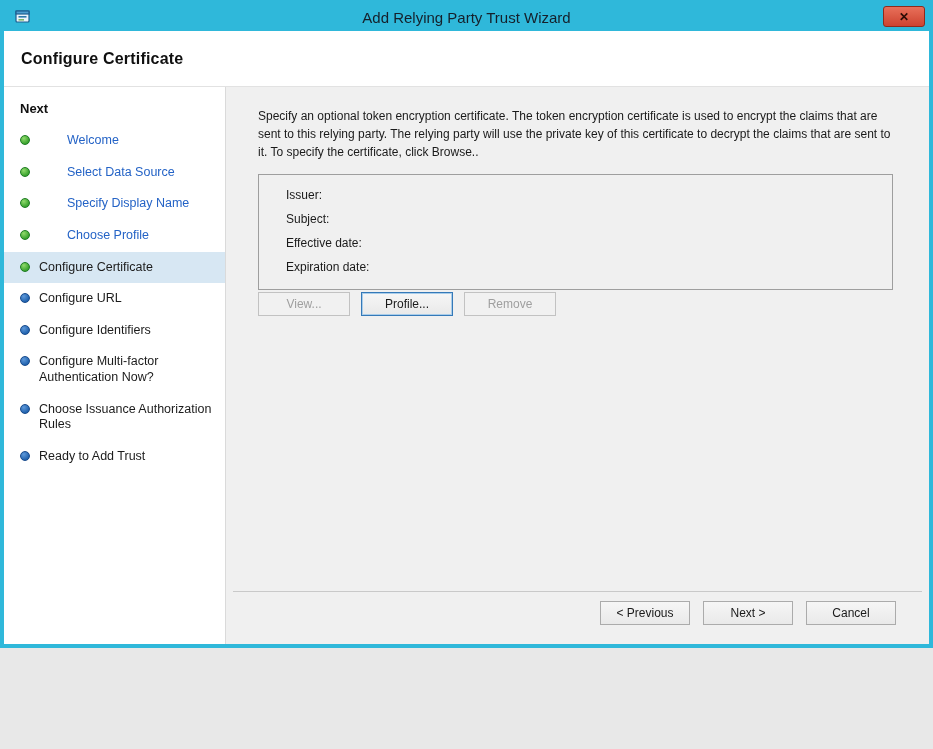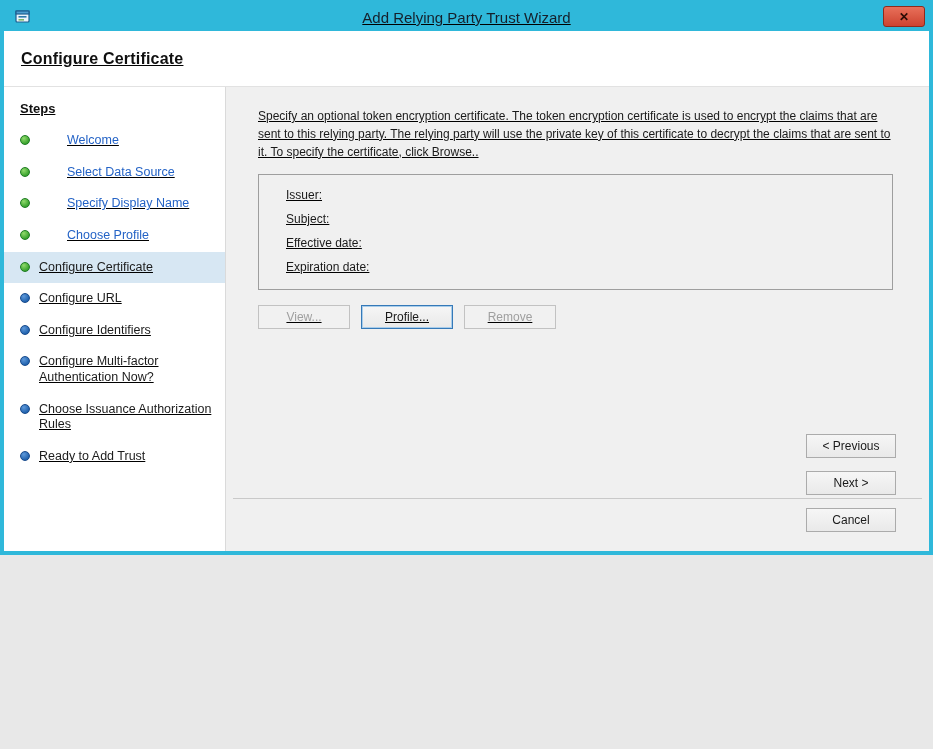--- a/index.html
+++ b/index.html
@@ -10,26 +10,25 @@
     --current-highlight:#D7E7F3;
     --close-red:#D8503C;
   }
   *{margin:0;padding:0;box-sizing:border-box;}
   body{
     background:#e8e8e8;
     font-family:"Liberation Sans", sans-serif;
     -webkit-font-smoothing:antialiased;
   }
   .window{
-    width:933px;height:555px;
+    width:933px;height:648px;
     border:4px solid var(--titlebar);
     background:#6d28d9;
     display:flex;flex-direction:column;
     position:relative;
-    text-decoration:underline;
   }
   
   .titlebar{
     height:27px;flex:none;
     background:var(--titlebar);
     display:flex;align-items:center;justify-content:center;
     position:relative;
   }
   .app-icon{
     position:absolute;left:10px;top:4px;width:18px;height:18px;
@@ -98,21 +97,21 @@
   }
   .description{
     font-size:12px;color:#1a1a1a;line-height:1.48;
     margin-bottom:13px;
   }
   .cert-box{
     border:1px solid #9e9e9e;
     padding:8px 27px 10px;
   }
   .cert-row{display:flex;font-size:12px;color:#1a1a1a;line-height:24px;}
-  .cert-actions{display:flex;gap:11px;margin-top:15px;}
+  .cert-actions{display:flex;gap:11px;margin-top:2px;}
   .btn{
     min-width:92px;height:24px;
     font-family:inherit;font-size:12px;color:#1a1a1a;
     background:linear-gradient(#f6f6f6,#e9e9e9);
     border:1px solid #ababab;
     cursor:pointer;
   }
   .btn.disabled{
     color:#9f9f9f;
     background:#f1f1f1;
@@ -122,21 +121,21 @@
   .btn.focused{
     border:1px solid #3579b8;
     box-shadow:0 0 0 1px #a9cdea inset;
   }
   .footer-divider{
     position:absolute;left:7px;right:7px;bottom:52px;
     border-top:1px solid #c9c9c9;
   }
   .footer{
     position:absolute;right:33px;bottom:19px;
-    display:flex;gap:13px;flex-direction:column;
+    display:flex;gap:13px;
   }
   .footer .btn{min-width:90px;}
 </style>
 </head>
 <body>
 
 <div class="window">
 
   <div class="titlebar">
     <span class="app-icon">
@@ -151,21 +150,21 @@
     <button class="close-btn">✕</button>
   </div>
 
   <div class="header">
     <span class="page-title">Configure Certificate</span>
   </div>
 
   <div class="body">
 
     <aside class="sidebar">
-      <div class="steps-heading">Steps</div>
+      <div class="steps-heading">Next</div>
       <div class="steps-list">
           <div class="step-item completed">
             <span class="step-dot"></span>
             <span class="step-label">Welcome</span>
           </div>
           <div class="step-item completed">
             <span class="step-dot"></span>
             <span class="step-label">Select Data Source</span>
           </div>
           <div class="step-item completed">

